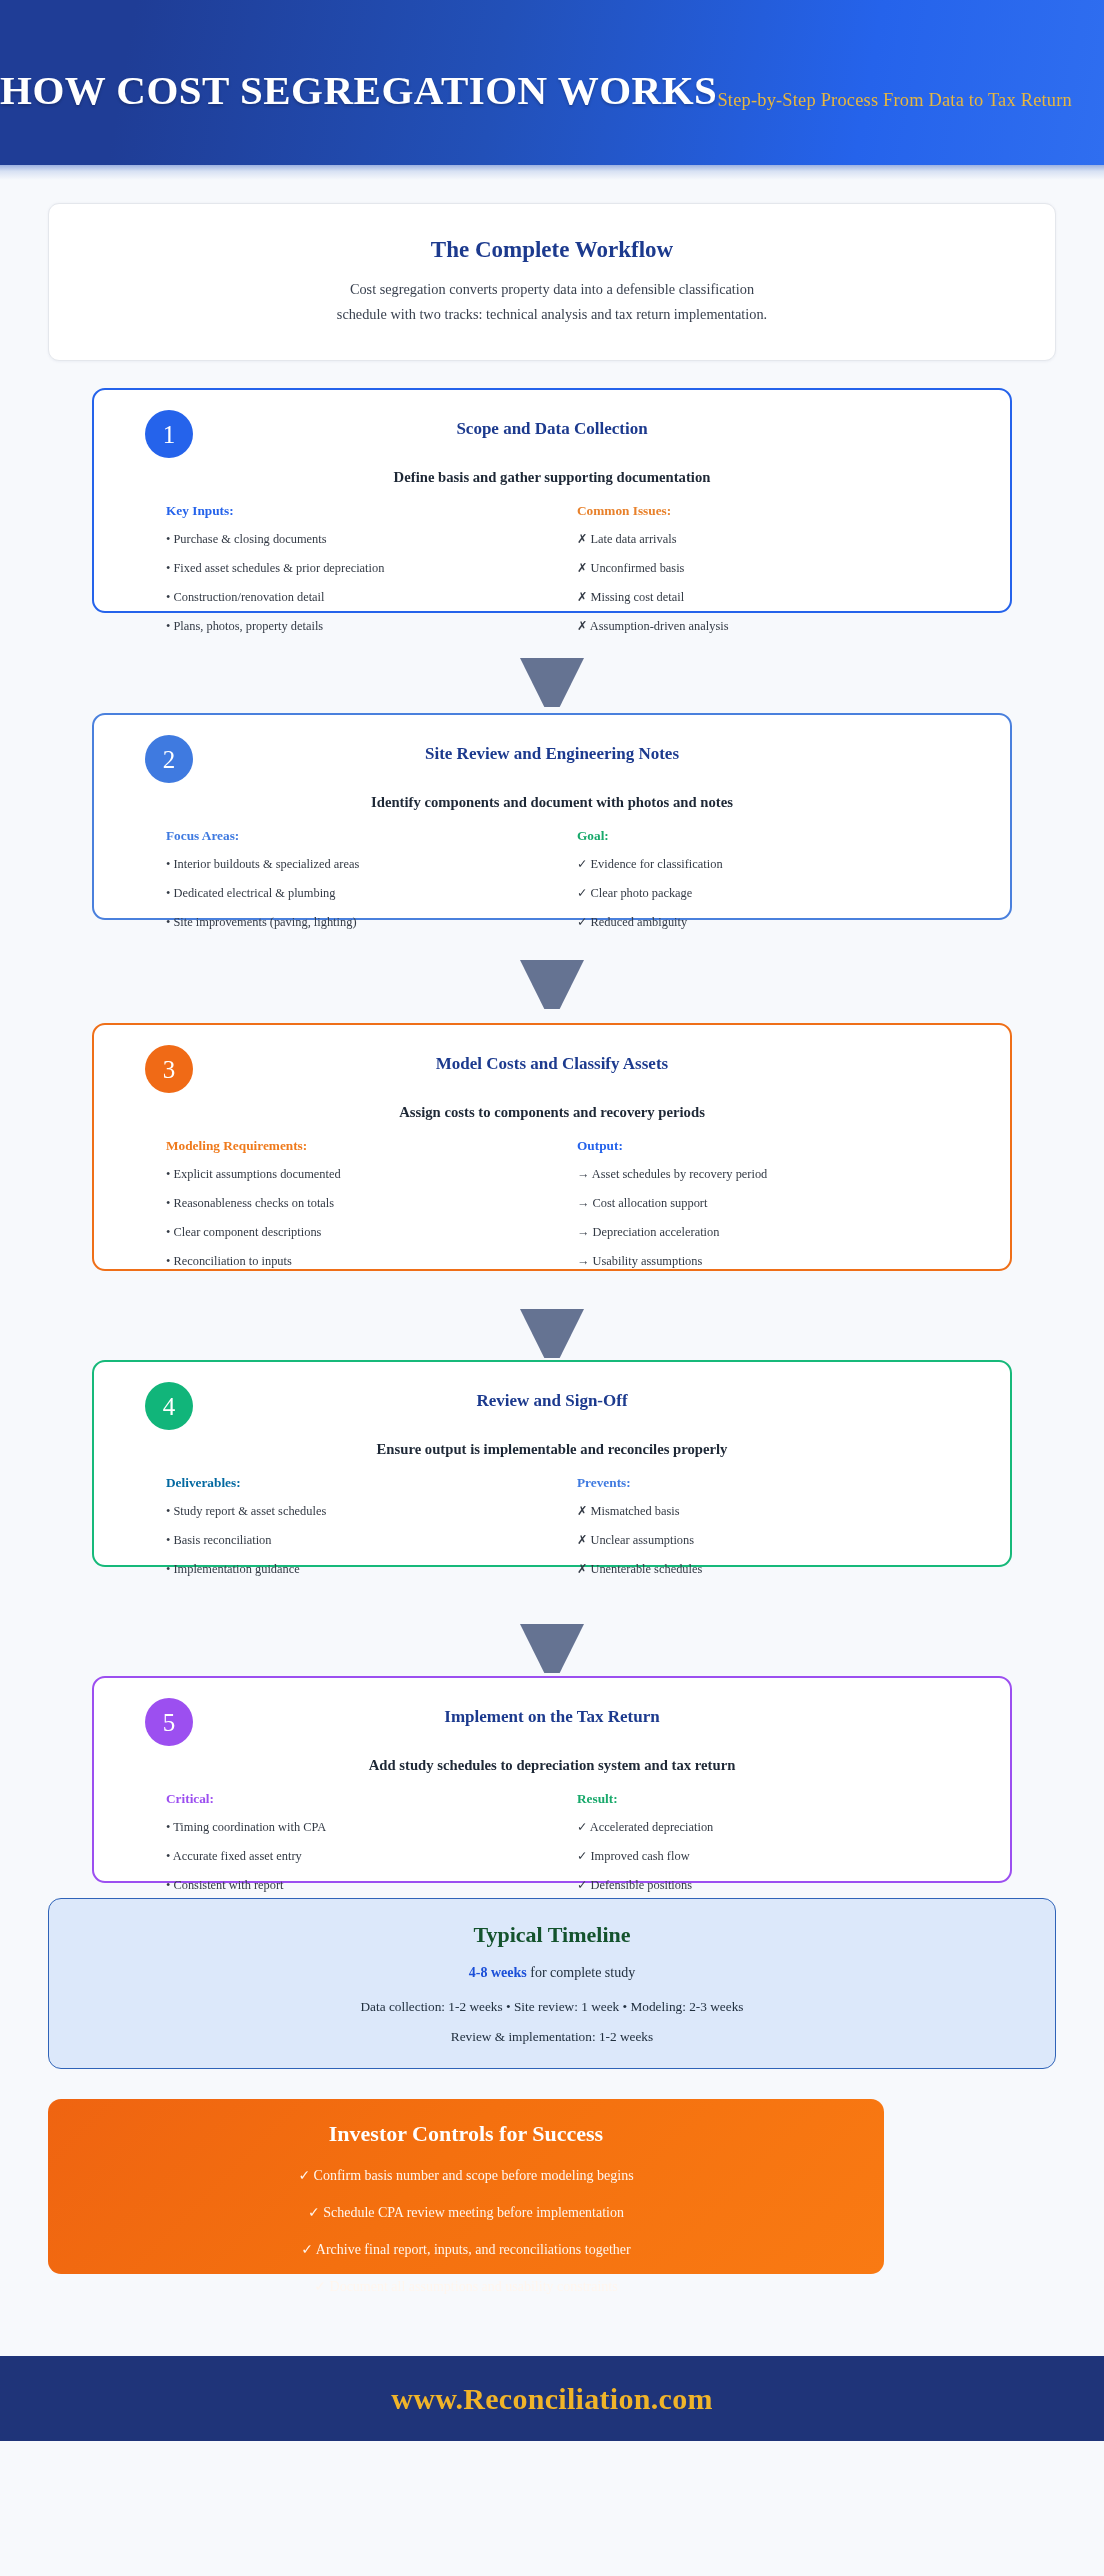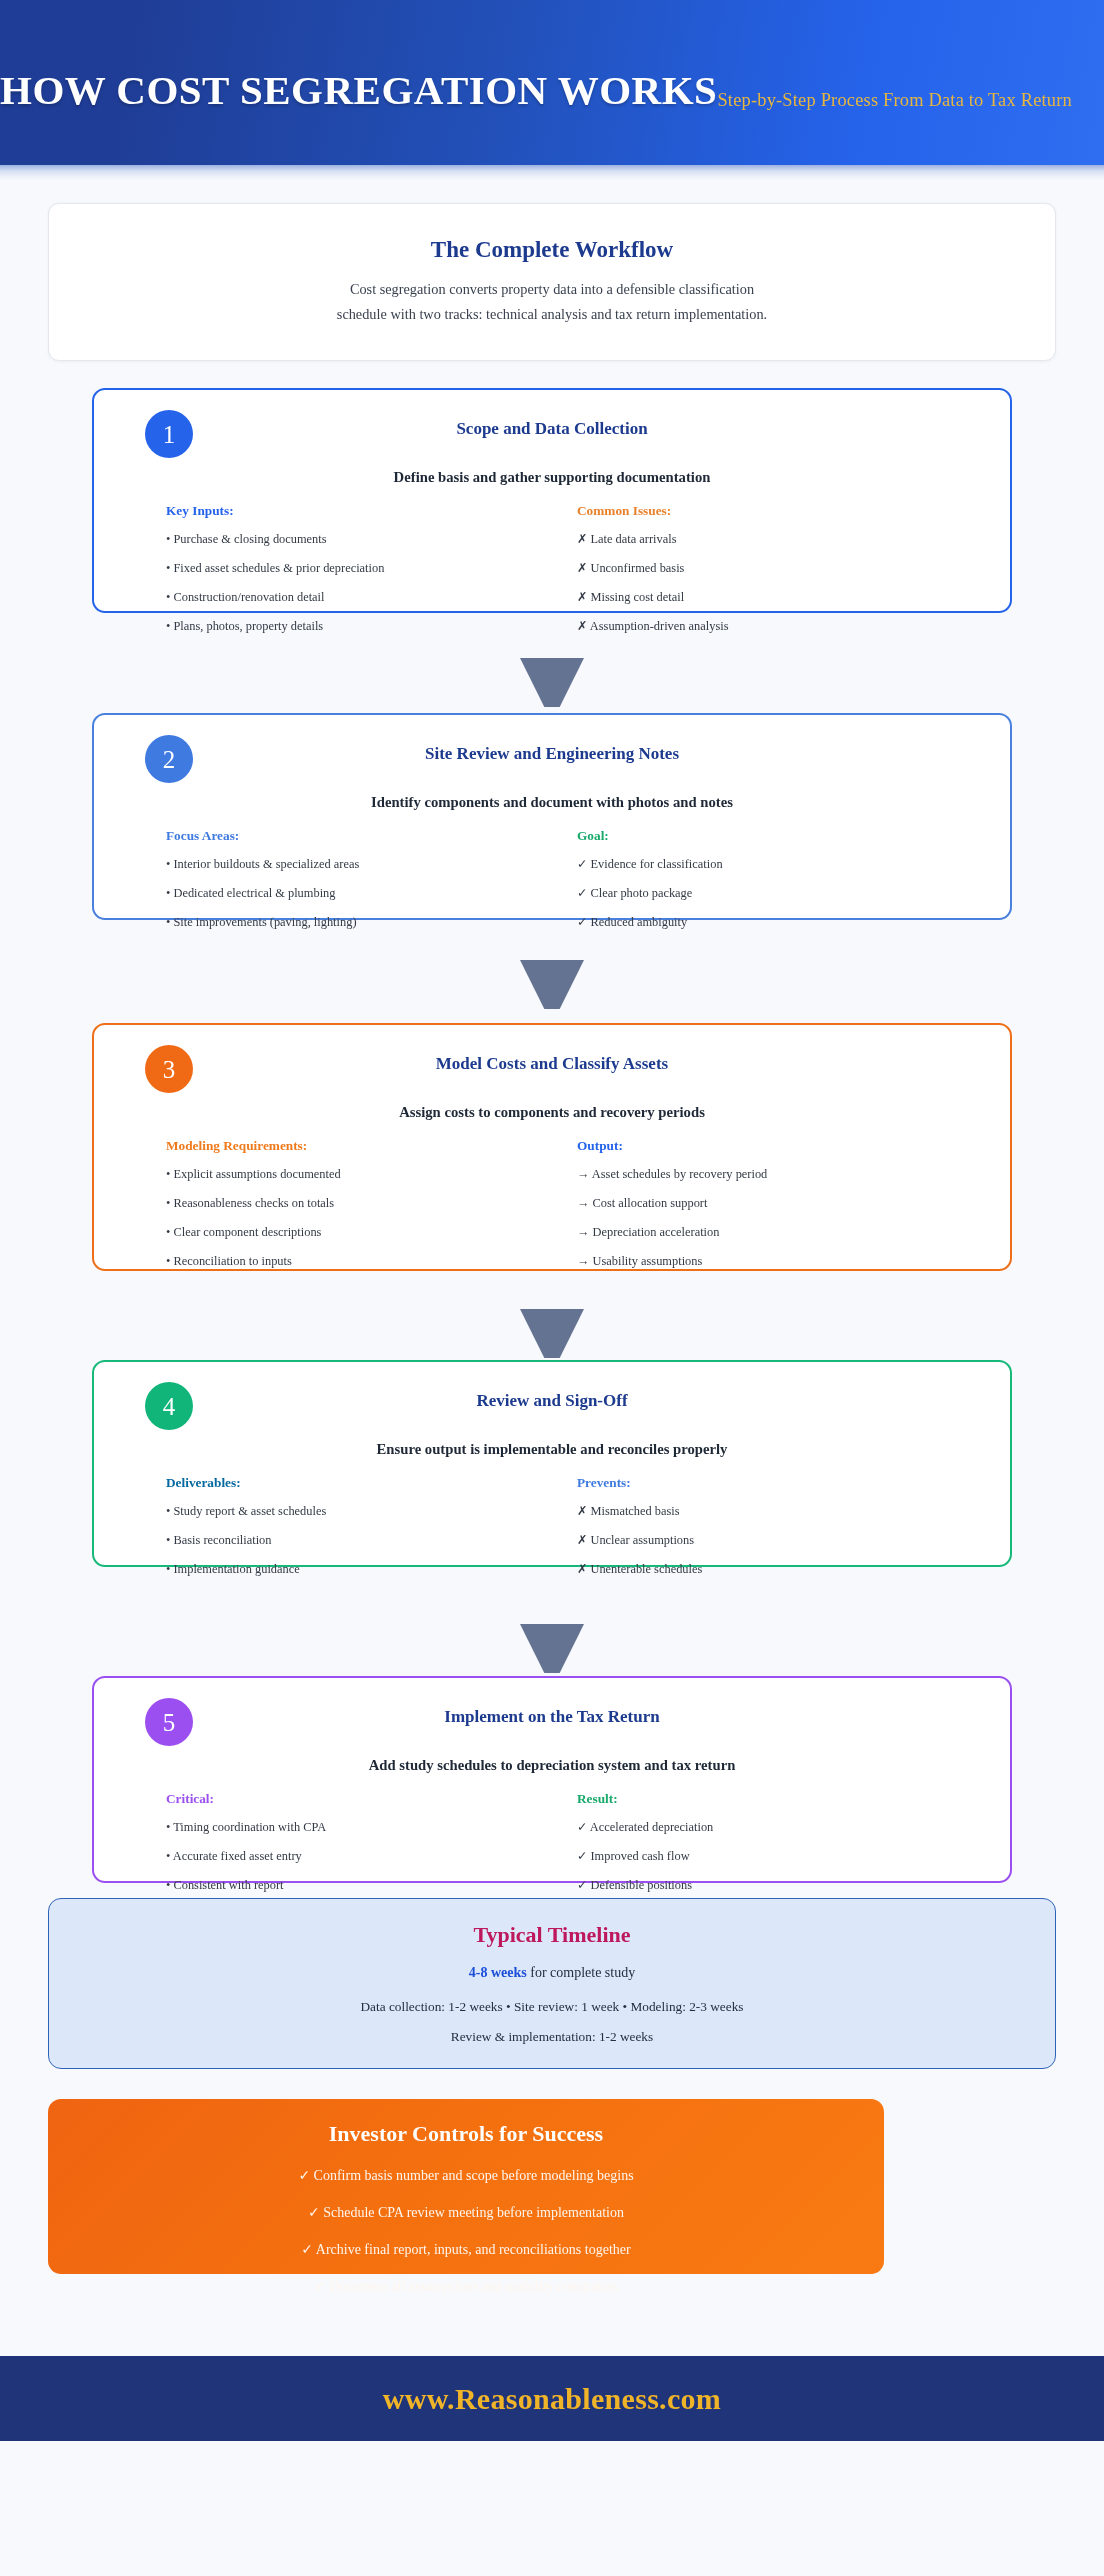--- a/index.html
+++ b/index.html
@@ -153,21 +153,21 @@
     width: 1008px; height: 171px;
     background: #dce8fa;
     border: 1.8px solid #2f63b8;
     border-radius: 13px;
     display: flex;
     flex-direction: column;
     align-items: center;
     justify-content: center;
   }
   .timeline-title {
-    color: #be185d;
+    color: #14532d;
     font-size: 22px;
     font-weight: bold;
   }
   .timeline-lead {
     margin-top: 17.5px;
     font-size: 14px;
     color: #22303f;
   }
   .timeline-lead b { color: #1b4fd8; }
   .timeline-line {
@@ -351,17 +351,17 @@
 
   <div class="controls-box">
     <div class="controls-title">Investor Controls for Success</div>
     <div class="controls-item">✓ Confirm basis number and scope before modeling begins</div>
     <div class="controls-item">✓ Schedule CPA review meeting before implementation</div>
     <div class="controls-item">✓ Archive final report, inputs, and reconciliations together</div>
     <div class="controls-item">✓ Document all assumptions and usability constraints</div>
   </div>
 
   <div class="footer">
-    <div class="footer-url">www.Reasonableness.com</div>
+    <div class="footer-url">www.Reconciliation.com</div>
   </div>
 
 </div>
 
 
 </body></html>

